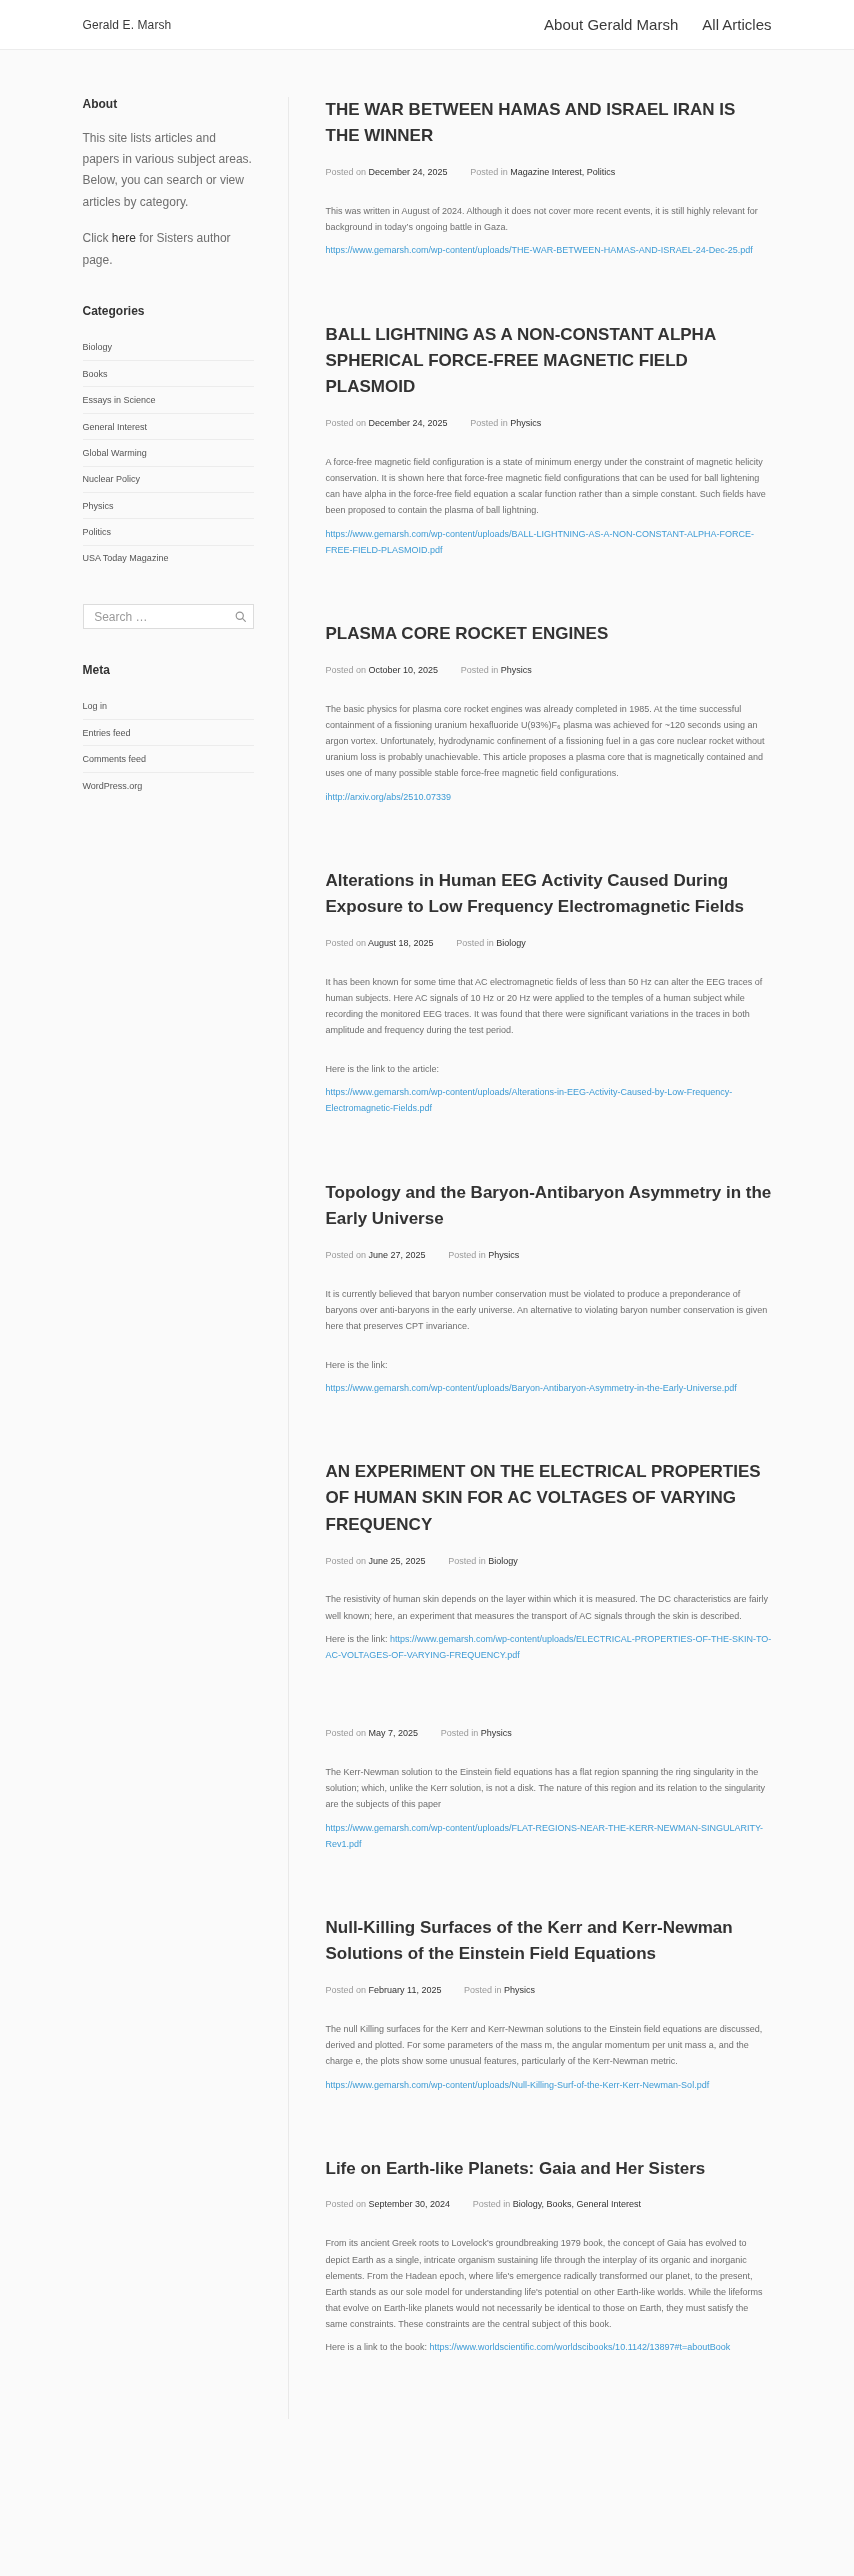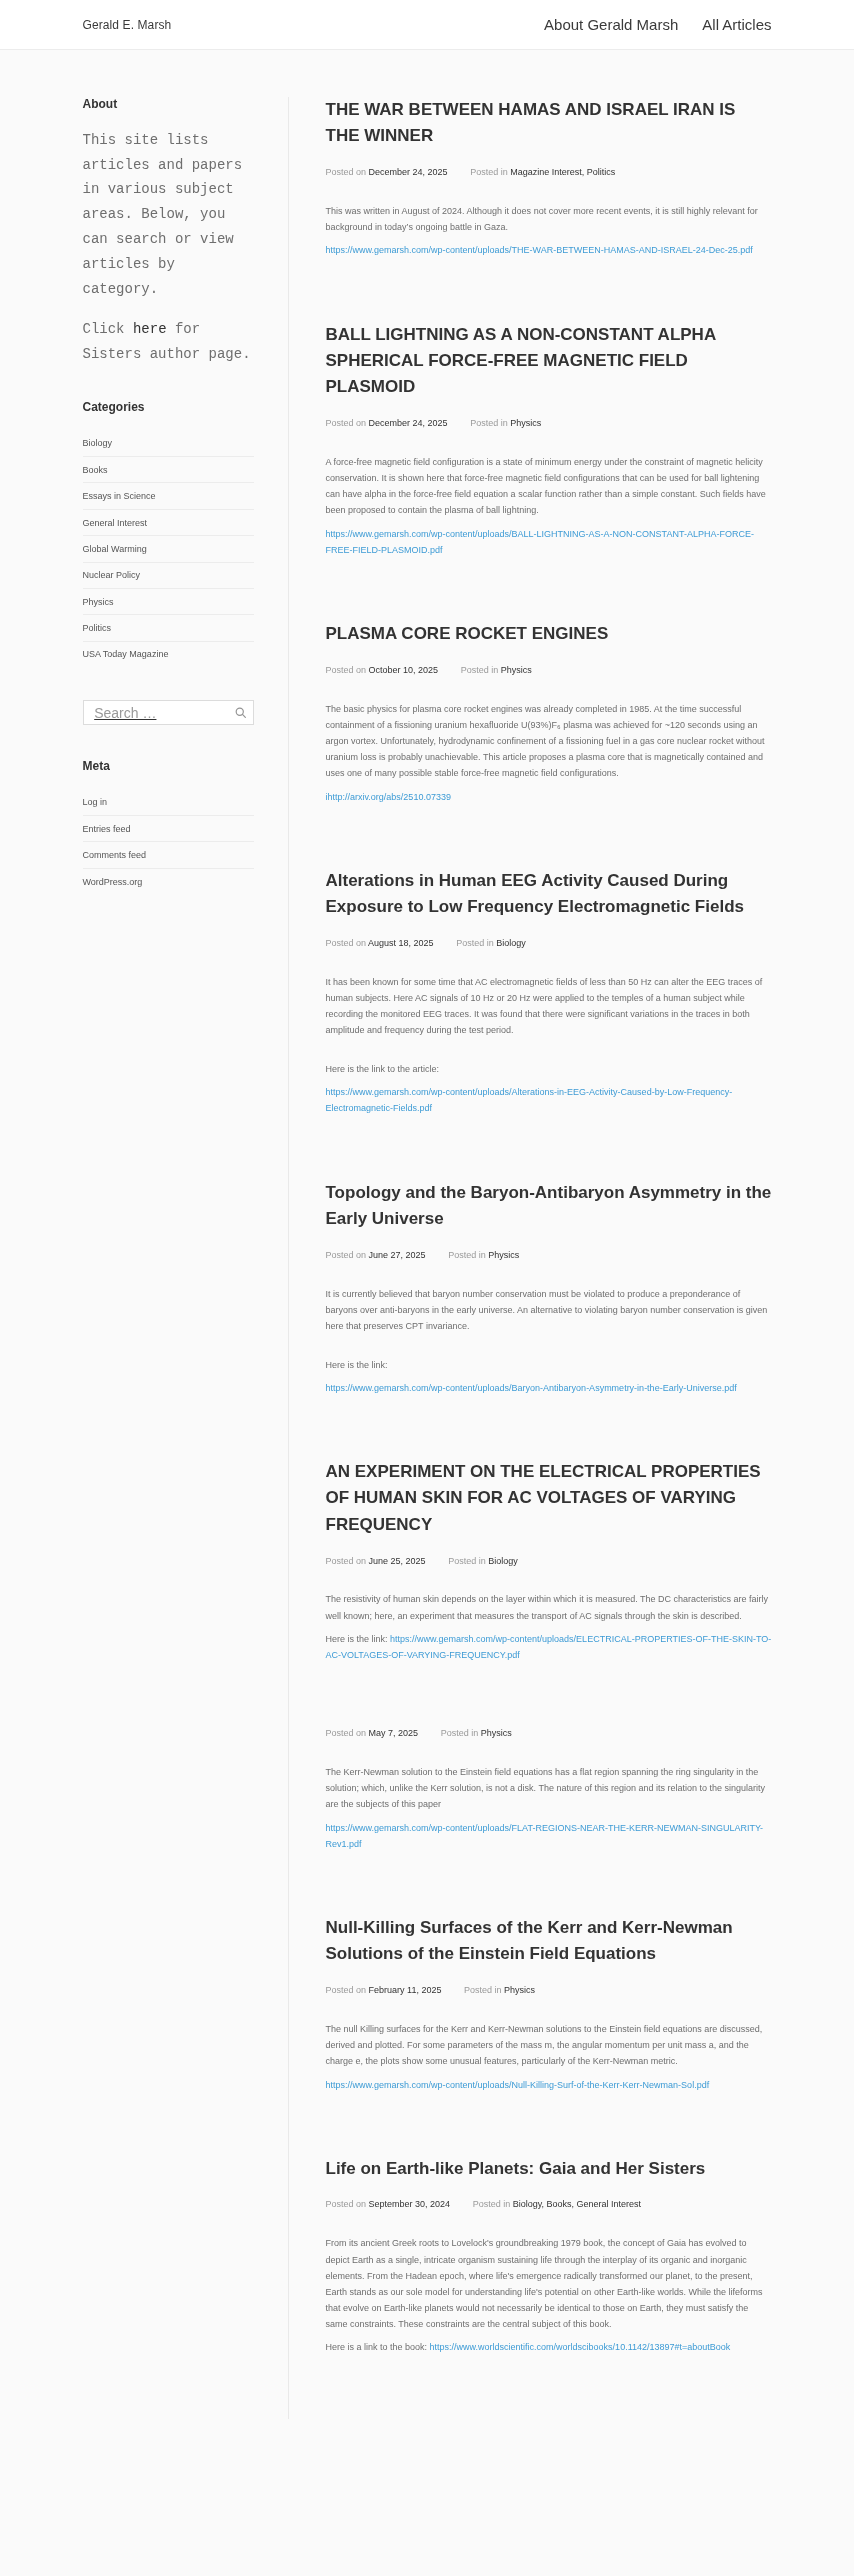--- a/index.html
+++ b/index.html
@@ -18,30 +18,30 @@
   .top-nav a { font-size:15px; color:#3a3a3a; text-decoration:none; margin-left:21.4px; }
 
   
   .row { display:flex; align-items:stretch; padding-top:47px; padding-bottom:28.5px; }
   .sidebar { width:205px; flex-shrink:0; padding-right:34px; }
   .content { flex:1; border-left:0.6px solid #e9e9e9; padding-left:37px; min-width:0; }
 
   
   .widget { margin-bottom:33px; }
   .widget-title { font-size:12px; font-weight:700; color:#333; margin:0 0 16.6px; }
-  .about-text { font-size:14px; line-height:1.78; color:#6e6e6e; margin:0 0 15.4px;font-family:Liberation Mono, monospace; }
+  .about-text { font-size:12px; line-height:1.78; color:#6e6e6e; margin:0 0 15.4px; }
   .dark-link { color:#333; text-decoration:none; }
   .side-list { list-style:none; margin:0; padding:0; }
   .side-list li { border-bottom:0.6px solid #ececec; }
   .side-list li:last-child { border-bottom:none; }
   .side-list a { display:block; padding:7.7px 0; font-size:9px; color:#555; text-decoration:none; }
   .search-form { position:relative; margin:0 0 34px; }
   .search-input {
     width:100%; height:25px; border:0.6px solid #dcdcdc; background:#fff;
-    padding:0 26px 0 10.7px; font-size:14px; color:#333; font-family:inherit; outline:none;text-decoration:underline;
+    padding:0 26px 0 10.7px; font-size:12px; color:#333; font-family:inherit; outline:none;
   }
   .search-input::placeholder { color:#9a9a9a; }
   .search-btn { position:absolute; right:4.7px; top:50%; transform:translateY(-50%);
     background:none; border:none; padding:2.4px; cursor:pointer; line-height:0; }
 
   
   .post { margin-bottom:63px; }
   .post h1 { margin:0 0 15.4px; font-size:17px; line-height:1.55; font-weight:700; }
   .post h1 a { color:#333; text-decoration:none; }
   .meta { font-size:9px; color:#9a9a9a; line-height:1.7; }

